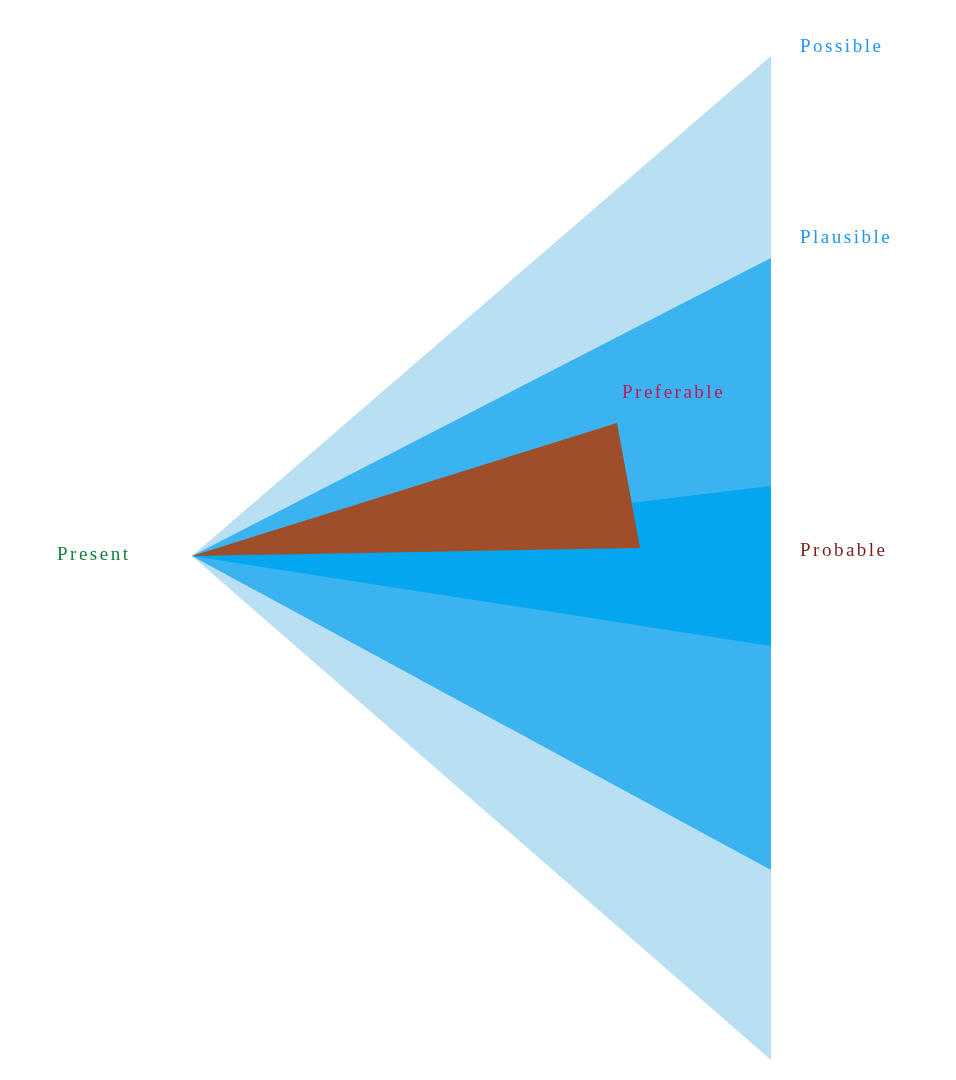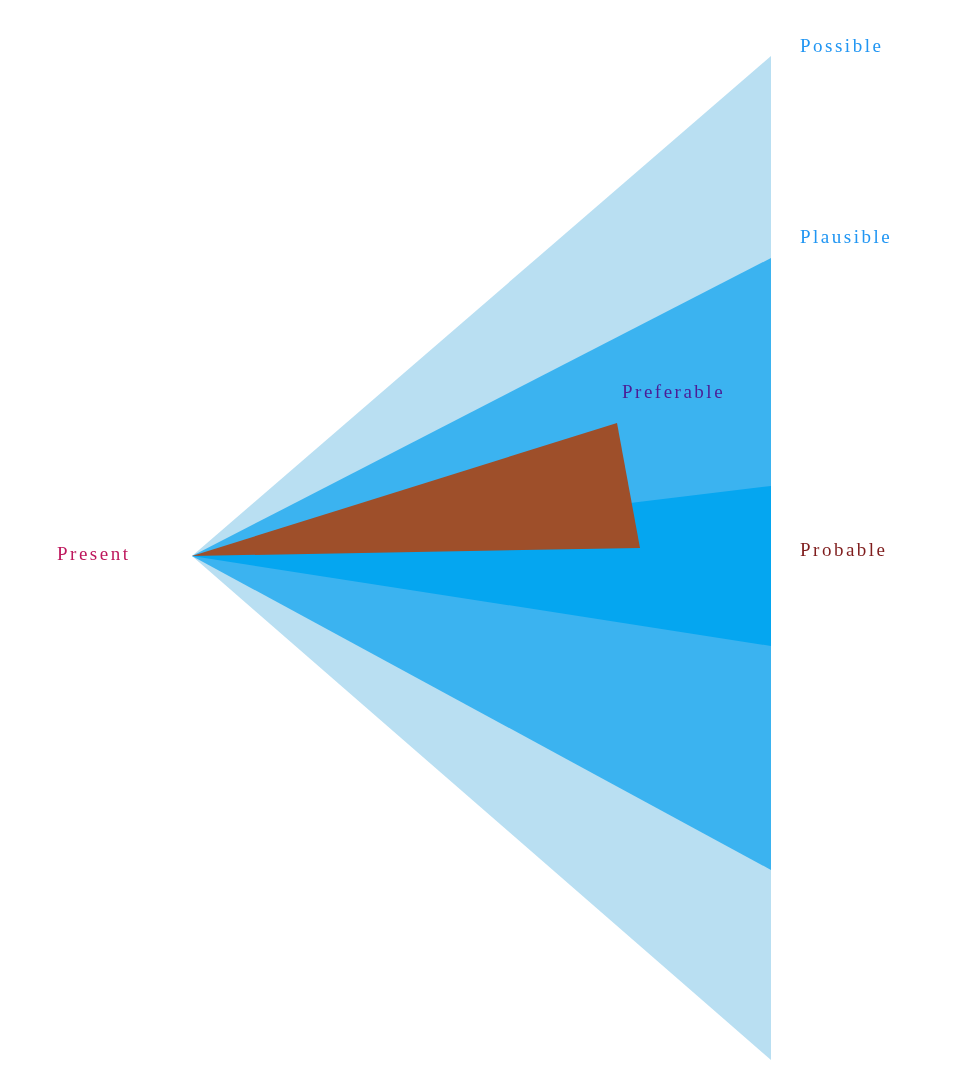--- a/index.html
+++ b/index.html
@@ -50,23 +50,23 @@
 
     <polygon points="192,556 771,56 771,1060" fill="#B9DFF2"></polygon>
 
     <polygon points="192,556 771,258 771,870" fill="#3BB3F0"></polygon>
 
     <polygon points="192,556 771,486 771,646" fill="#05A6F0"></polygon>
 
     <polygon points="192,556 617,423 640,548" fill="#9E4F2A"></polygon>
   </svg>
 
-  <div class="label label-present" style="color: #be185d; text-align: center;">Present</div>
+  <div class="label label-present" style="color: #15803d; text-align: center;">Present</div>
 
   <div class="label label-possible" style="color: rgb(33, 150, 243);">Possible</div>
 
   <div class="label label-plausible" style="color: rgb(33, 150, 243);">Plausible</div>
 
   <div class="label label-probable" style="color: #7f1d1d;">Probable</div>
 
-  <div class="label label-preferable" style="color: #4c1d95;">Preferable</div>
+  <div class="label label-preferable" style="color: #be185d;">Preferable</div>
 
 </div>
 
 </body></html>

